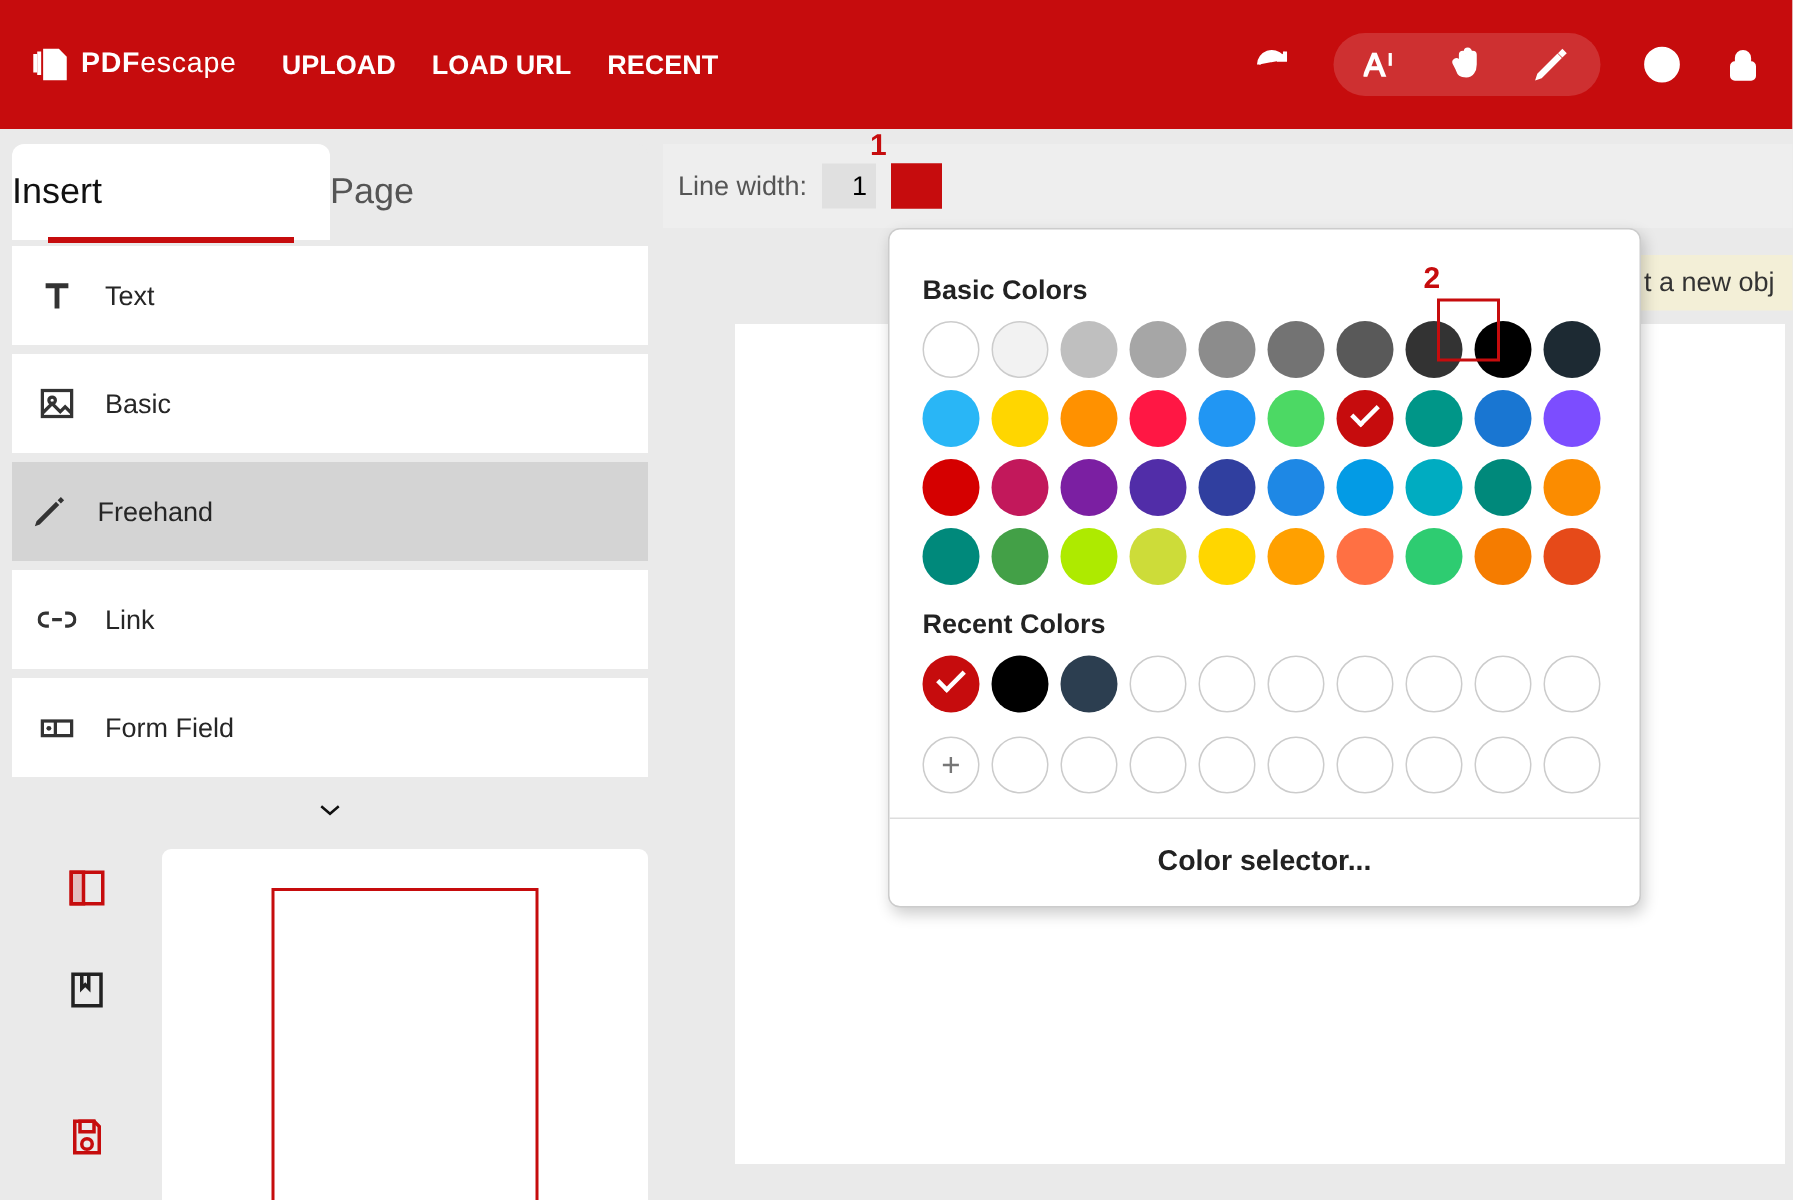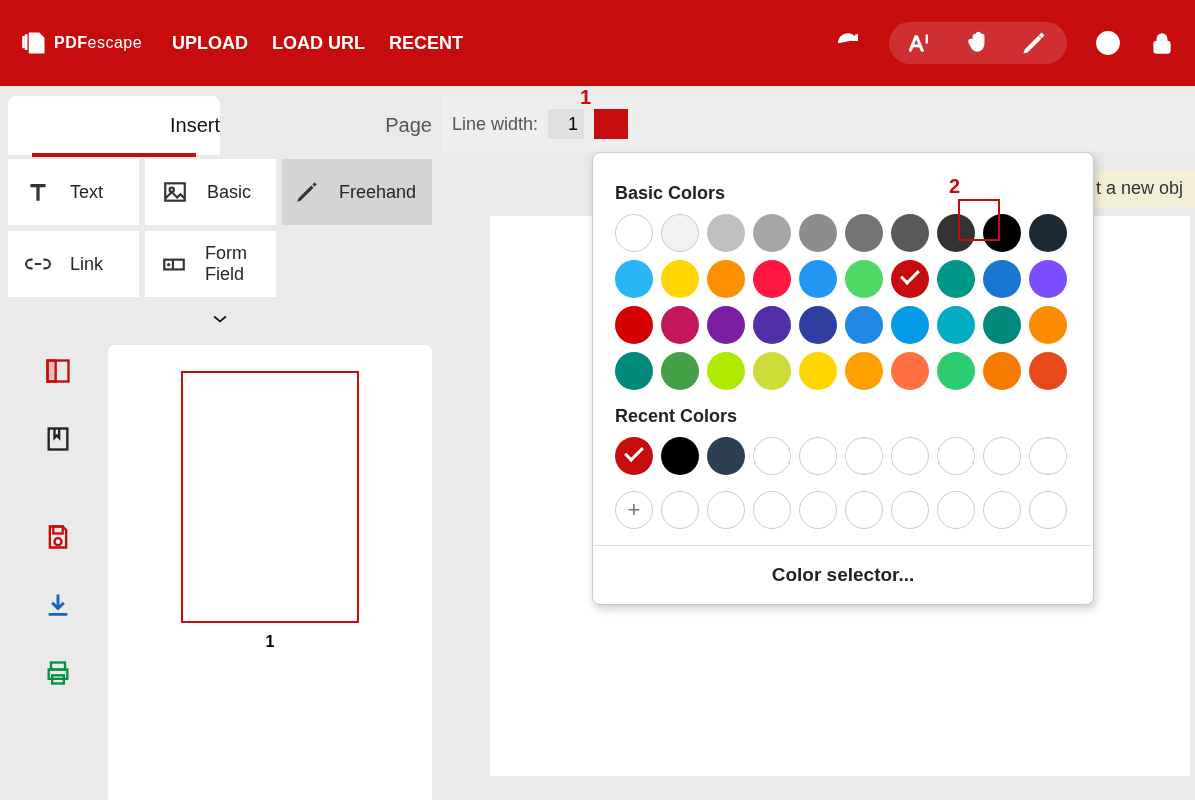--- a/index.html
+++ b/index.html
@@ -1,35 +1,35 @@
 <!DOCTYPE html>
 <html><head>
 <meta charset="utf-8">
 <style>
   * { margin:0; padding:0; box-sizing:border-box; font-family:Arial,Helvetica,sans-serif; }
   body { width:1195px; height:800px; background:#EAEAEA; overflow:hidden; }
   
   .topbar { height:86px; background:#C60C0D; display:flex; align-items:center; color:#fff; padding:0 20px; }
   .logo { display:flex; align-items:center; gap:6px; margin-right:30px; }
   .logo-mark { width:28px; height:28px; position:relative; }
-  .logo-text { font-size:16px; font-weight:bold; letter-spacing:0.5px; }
+  .logo-text { font-size:19px; font-weight:bold; letter-spacing:0.5px; }
   .logo-text .light { font-weight:300; }
   .top-nav { display:flex; gap:24px; }
   .top-nav span { font-size:18px; font-weight:600; cursor:pointer; }
   .top-right { margin-left:auto; display:flex; align-items:center; gap:28px; }
   .top-right .mode-group { background:rgba(255,255,255,0.15); border-radius:30px; padding:8px 20px; display:flex; gap:30px; align-items:center; }
   .icon { width:26px; height:26px; display:flex; align-items:center; justify-content:center; }
   .icon svg { width:26px; height:26px; fill:#fff; stroke:#fff; }
   
   .left-panel { position:absolute; left:8px; top:96px; width:424px; }
   .tabs { display:flex; background:#EAEAEA; border-radius:8px 8px 0 0; }
-  .tab { flex:1; text-align:right; padding:18px 0; font-size:20px; color:#555; cursor:pointer; }
+  .tab { flex:1; text-align:left; padding:18px 0; font-size:24px; color:#555; cursor:pointer; }
   .tab.active { background:#fff; color:#111; position:relative; border-radius:8px 8px 0 0; }
   .tab.active::after { content:""; position:absolute; left:24px; right:24px; bottom:-2px; height:4px; background:#C60C0D; }
-  .tool-grid { background:#EAEAEA; padding:4px 0; display:grid; grid-template-columns:1fr 1fr 1fr; gap:6px; }
+  .tool-grid { background:#EAEAEA; padding:4px 0; display:grid; grid-template-columns:1fr; gap:6px; }
   .tool { background:#fff; height:66px; display:flex; align-items:center; padding:0 16px; font-size:18px; color:#262626; cursor:pointer; gap:18px; }
   .tool.selected { background:#D4D4D4;padding-left:11px; }
   .tool .tico { width:28px; height:28px; display:flex; align-items:center; justify-content:center; }
   .tool svg { width:26px; height:26px; fill:none; stroke:#333; stroke-width:2; }
   .expander { height:36px; display:flex; align-items:center; justify-content:center; background:#EAEAEA; }
   .expander svg { width:18px; height:10px; fill:none; stroke:#111; stroke-width:2; }
   
   .thumb-panel { margin-top:8px; background:#EAEAEA; height:500px; display:flex; }
   .side-icons { width:100px; background:#EAEAEA; display:flex; flex-direction:column; align-items:center; padding-top:12px; gap:40px; }
   .side-icon { width:28px; height:28px; cursor:pointer; }

